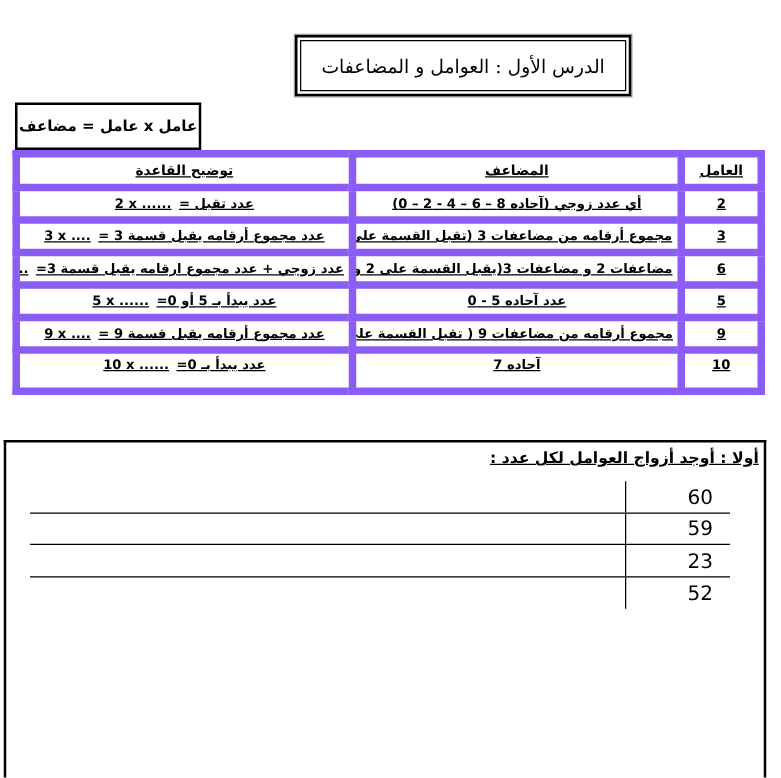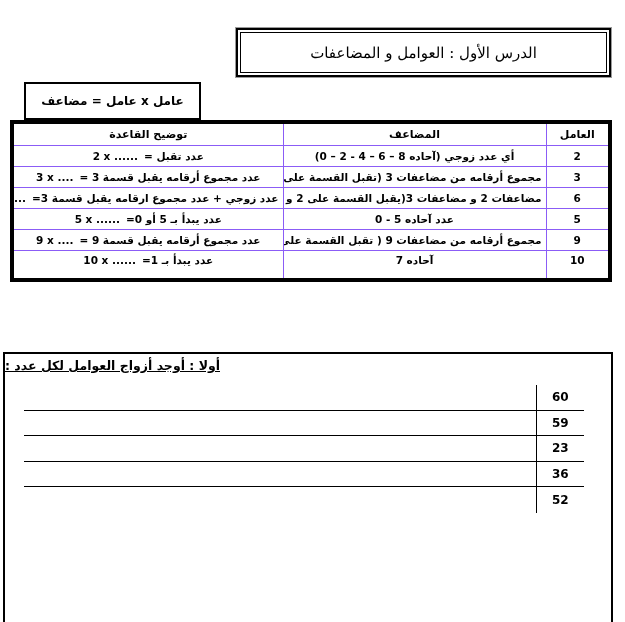--- a/index.html
+++ b/index.html
@@ -13,66 +13,67 @@
     position: relative;
     font-family: "DejaVu Sans", sans-serif;
     color: #000;
     overflow: hidden;
   }
 
   
   .title-box {
     position: absolute;
     left: 236px; top: 28px;
-    width: 375px; height: 49px;
+    width: 269px; height: 49px;
     border: 2.5px solid #000;
     box-shadow: 0 0 0 1px #9a9a9a;
     padding: 2px;
     box-sizing: border-box;
     background: #fff;
   }
   .title-inner {
     width: 100%; height: 100%;
     border: 1px solid #000;
     box-sizing: border-box;
     display: flex; align-items: center; justify-content: center;
     direction: rtl;
     font-family: "DejaVu Serif", serif;
     font-size: 15px;
   }
 
   
   .formula-box {
     position: absolute;
-    left: 24px; top: 82px;
-    width: 177px; height: 38px;
+    left: 12px; top: 82px;
+    width: 149px; height: 38px;
     border: 2px solid #000;
     box-sizing: border-box;
     display: flex; align-items: center; justify-content: center;
     direction: rtl;
     font-weight: bold;
     font-size: 12px;
   }
 
   
   table.rules-table {
     position: absolute;
     left: 10px; top: 120px;
     width: 602px;
     border-collapse: collapse;
     border: 4px solid #000;
     direction: rtl;
     table-layout: fixed;
   }
   .rules-table th, .rules-table td {
-    border: 1px solid #8b5cf6;
+    border: 6px solid #8b5cf6;
     font-weight: bold;
     padding: 1px 4px;
     overflow: hidden;
     white-space: nowrap;
+    text-decoration: underline;
   }
   .rules-table th {
     height: 19px;
     font-size: 11px;
     text-align: center;
   }
   .rules-table td { height: 18px; font-size: 10.5px; }
   .rules-table tr:last-child td { height: 23px; vertical-align: top; padding-top: 3px; }
   .c-factor { text-align: center; }
   .c-mult   { text-align: center; }
@@ -83,21 +84,21 @@
   .exercise-box {
     position: absolute;
     left: 3px; top: 352px;
     width: 610px; height: 270px;
     border: 2px solid #000;
     border-bottom: none;
     box-sizing: border-box;
   }
   .exercise-title {
     direction: rtl;
-    text-align: left;
+    text-align: right;
     margin: 4px 4px 0 0;
     font-weight: bold;
     font-size: 12.5px;
     text-decoration: underline;
     height: 19px;
   }
   .exercise-rows {
     margin: 8px 27px 0 19px;
   }
   .ex-row {
@@ -107,22 +108,23 @@
     border-bottom: 1.5px solid #000;
     box-sizing: border-box;
   }
   .ex-row:last-child { border-bottom: none; }
   .answer-line { flex: 1; }
   .ex-num {
     width: 47.5px;
     border-left: 1.5px solid #000;
     box-sizing: content-box;
     display: flex; align-items: center; justify-content: center;
-    font-weight: bold;
-    font-size: 12px;
+    font-weight: normal;
+    font-size: 16px;
+    padding-left: 36px;
   }
 </style>
 </head>
 <body>
 
 <div class="title-box">
   <div class="title-inner">
     <span>الدرس الأول : العوامل و المضاعفات</span>
   </div>
 </div>
@@ -166,21 +168,21 @@
         <td class="c-rule"><span class="rule-text">عدد يبدأ بـ  5 أو  0=</span><span class="rule-formula" dir="ltr">5 x ......</span></td>
       </tr>
       <tr>
         <td class="c-factor">9</td>
         <td class="c-mult">مجموع أرقامه من مضاعفات 9 ( تقبل القسمة على 9)</td>
         <td class="c-rule"><span class="rule-text">عدد مجموع أرقامه يقبل قسمة 9 =</span><span class="rule-formula" dir="ltr">9 x ....</span></td>
       </tr>
       <tr>
         <td class="c-factor">10</td>
         <td class="c-mult">آحاده 7</td>
-        <td class="c-rule"><span class="rule-text">عدد يبدأ بـ 1=</span><span class="rule-formula" dir="ltr">10 x ......</span></td>
+        <td class="c-rule"><span class="rule-text">عدد يبدأ بـ 0=</span><span class="rule-formula" dir="ltr">10 x ......</span></td>
       </tr>
     </tbody>
 </table>
 
 <div class="exercise-box">
   <div class="exercise-title">أولا : أوجد أزواج العوامل لكل عدد :</div>
   <div class="exercise-rows" id="exercise-rows">
       <div class="ex-row">
         <div class="answer-line"></div>
         <div class="ex-num">60</div>
@@ -188,20 +190,16 @@
       <div class="ex-row">
         <div class="answer-line"></div>
         <div class="ex-num">59</div>
       </div>
       <div class="ex-row">
         <div class="answer-line"></div>
         <div class="ex-num">23</div>
       </div>
       <div class="ex-row">
         <div class="answer-line"></div>
-        <div class="ex-num">36</div>
-      </div>
-      <div class="ex-row">
-        <div class="answer-line"></div>
         <div class="ex-num">52</div>
       </div>
     </div>
 </div>
 
 </body></html>

